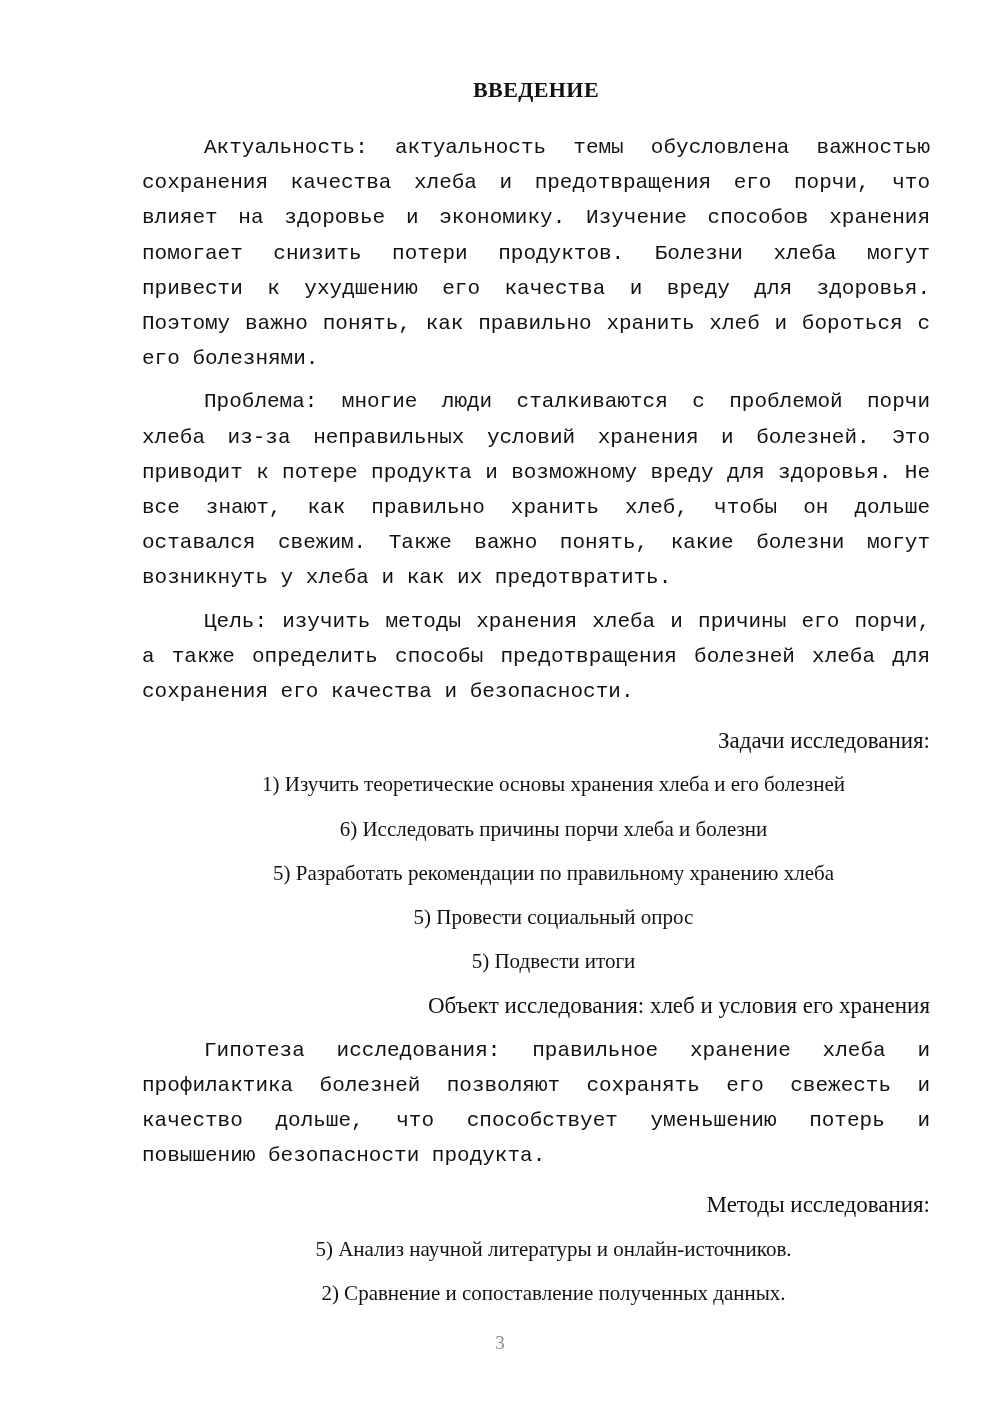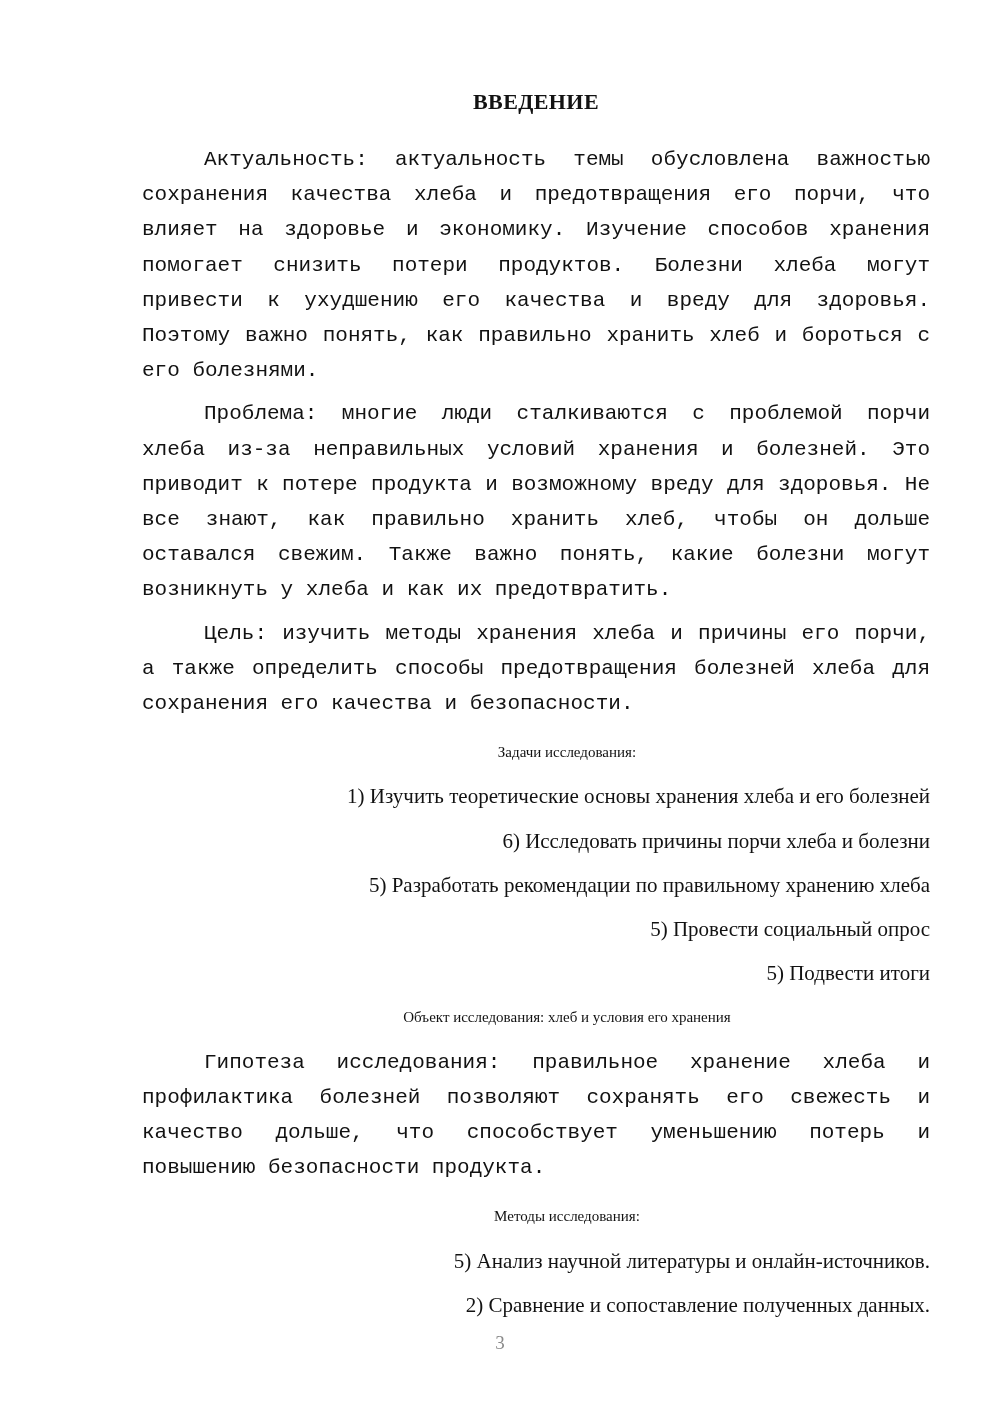--- a/index.html
+++ b/index.html
@@ -18,21 +18,21 @@
 
   .page {
     position: absolute;
     inset: 0;
     background: #ffffff;
   }
 
   .content {
     position: absolute;
     left: 142px;
-    top: 88px;
+    top: 76px;
     width: 788px;
   }
 
   .doc-title {
     font-size: 22px;
     font-weight: bold;
     text-align: center;
     letter-spacing: 0.4px;
     margin: 0 0 26px 0;
     line-height: 28px;
@@ -44,37 +44,37 @@
     text-align: justify;
     text-justify: inter-word;
     text-indent: 62px;
     margin: 0 0 8px 0;
     hyphens: none;
     font-family: Liberation Mono, monospace;
   }
 
   
   .stmt {
-    font-size: 15px;
+    font-size: 23px;
     line-height: 35.2px;
-    text-align: center;
+    text-align: right;
     text-indent: 62px;
     margin: 0 0 9px 0;
   }
 
   .list {
     margin: 0;
     padding: 0;
     list-style: none;
   }
 
   .list-item {
     font-size: 21px;
     line-height: 35.2px;
-    text-align: right;
+    text-align: center;
     padding-left: 35px;
     margin: 0 0 9px 0;
   }
 
   .spacer-sm { height: 6px; }
 
   .page-number {
     position: absolute;
     left: 0;
     right: 0;

